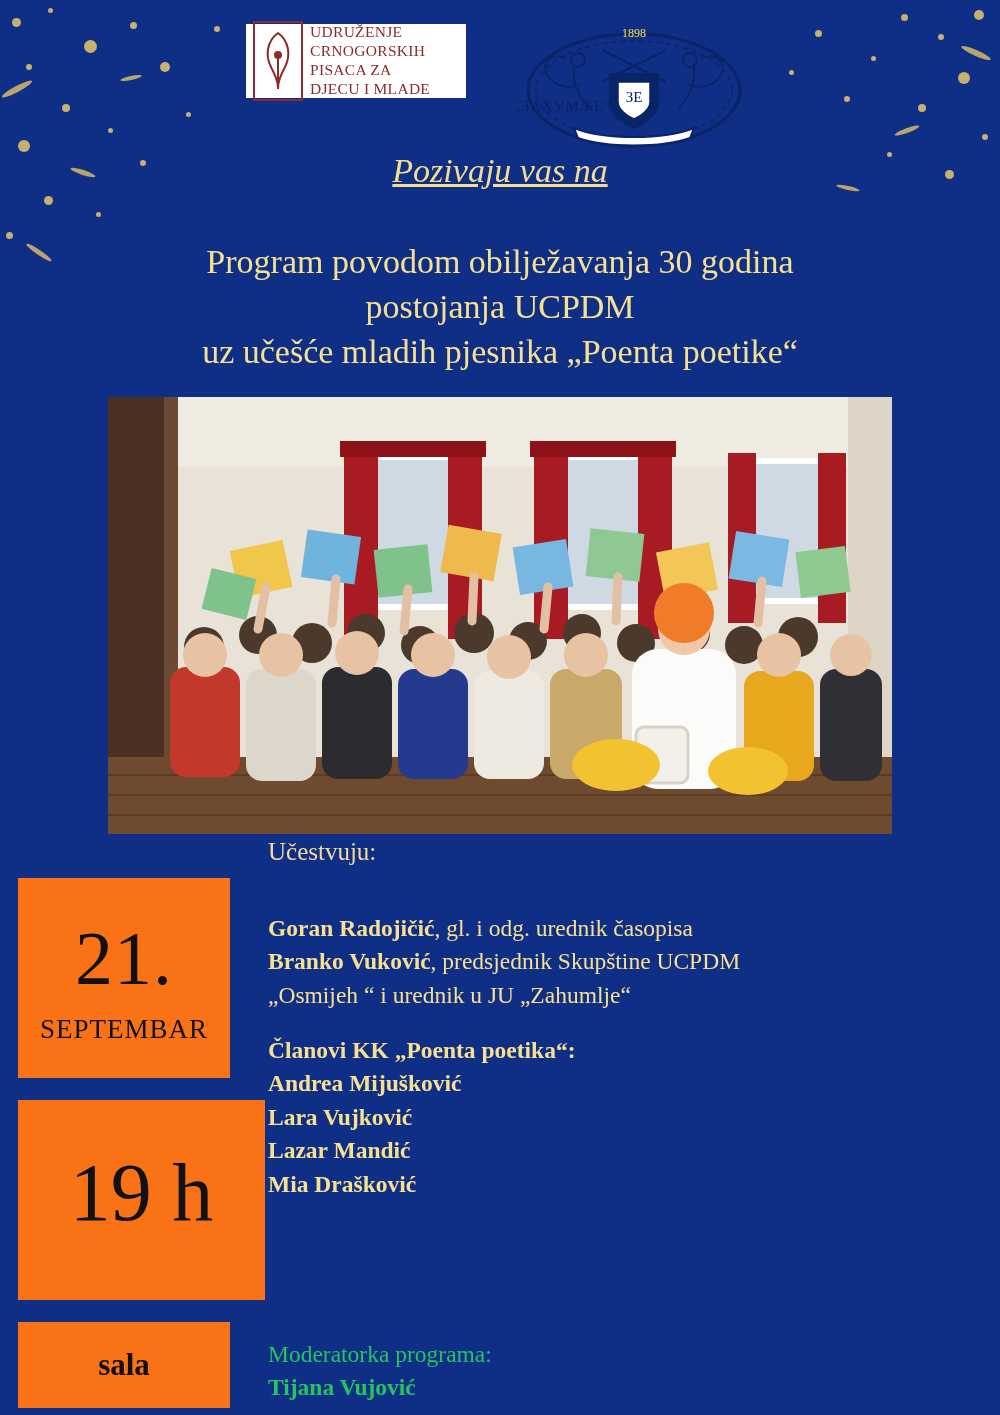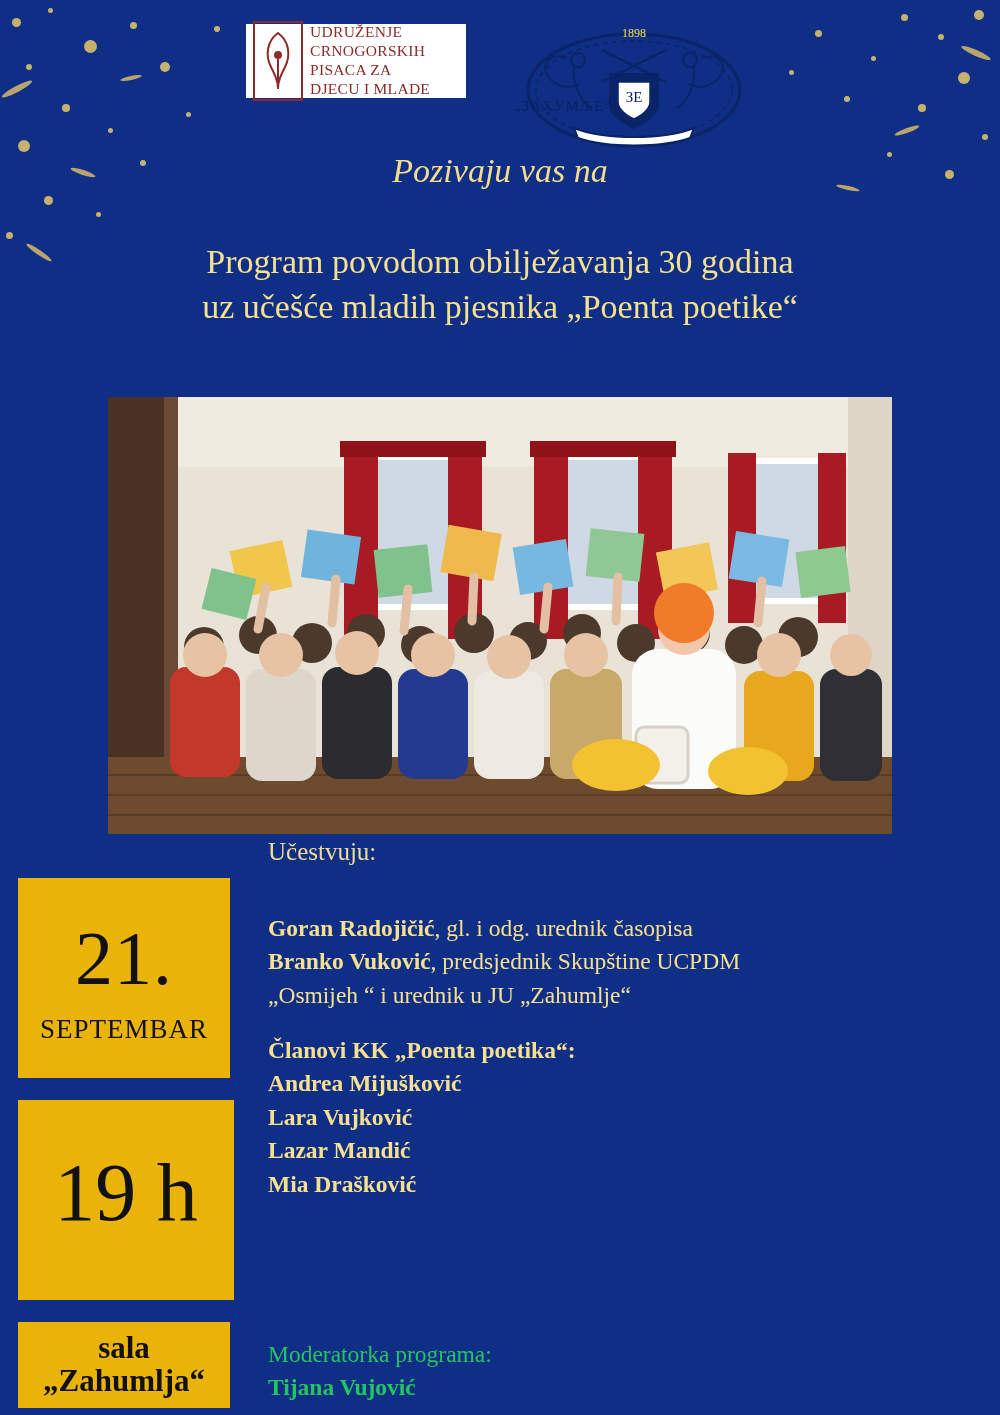--- a/index.html
+++ b/index.html
@@ -99,20 +99,21 @@
   
   .invite {
     position: absolute;
     top: 152px;
     width: 1000px;
     text-align: center;
     color: #f6dd8e;
     font-style: italic;
     font-size: 34px;
     font-family: "Liberation Serif", serif;
+    text-decoration: underline;
   }
   .main-title {
     position: absolute;
     top: 240px;
     width: 1000px;
     text-align: center;
     color: #f7e08f;
     font-size: 34px;
     line-height: 1.32;
     font-family: "Liberation Serif", serif;
@@ -161,21 +162,21 @@
     color: #22c55e;
     font-size: 23.5px;
     line-height: 1.42;
     font-family: "Liberation Serif", serif;
   }
   .moderator .name { font-weight: bold; }
 
   
   .box {
     position: absolute;
-    background: #eab308;
+    background: #f97316;
     color: #111;
     text-align: center;
     font-family: "Liberation Serif", serif;
   }
   .box-date {
     left: 18px;
     top: 878px;
     width: 212px;
     height: 200px;
   }
@@ -186,21 +187,21 @@
     letter-spacing: 1px;
   }
   .box-date .month {
     font-size: 27px;
     letter-spacing: 1px;
     padding-top: 18px;
   }
   .box-time {
     left: 18px;
     top: 1100px;
-    width: 216px;
+    width: 247px;
     height: 200px;
   }
   .box-time .hour {
     font-size: 82px;
     line-height: 1;
     padding-top: 52px;
   }
   .box-venue {
     left: 18px;
     top: 1322px;
@@ -303,20 +304,21 @@
     </svg>
     <div class="seal-year">1898</div>
     <div class="seal-name">„ЗАХУМЉЕ“</div>
   </div>
 </div>
 
 <div class="invite">Pozivaju vas na</div>
 
 <div class="main-title">
   <div>Program povodom obilježavanja 30 godina</div>
+  <div>postojanja UCPDM</div>
   <div>uz učešće mladih pjesnika „Poenta poetike“</div>
 </div>
 
 <div class="photo">
   <svg width="784" height="437" viewBox="0 0 784 437">
 
     <rect x="0" y="0" width="784" height="437" fill="#e9e2d6"></rect>
     <rect x="0" y="0" width="784" height="70" fill="#f0ebe1"></rect>
 
     <rect x="0" y="0" width="56" height="360" fill="#4a3123"></rect>
@@ -450,14 +452,13 @@
   <div class="day">21.</div>
   <div class="month">SEPTEMBAR</div>
 </div>
 
 <div class="box box-time">
   <div class="hour">19 h</div>
 </div>
 
 <div class="box box-venue">
   <div class="l1">sala</div>
-  <div class="l2">„Zahumlja“</div>
 </div>
 
 </body></html>

